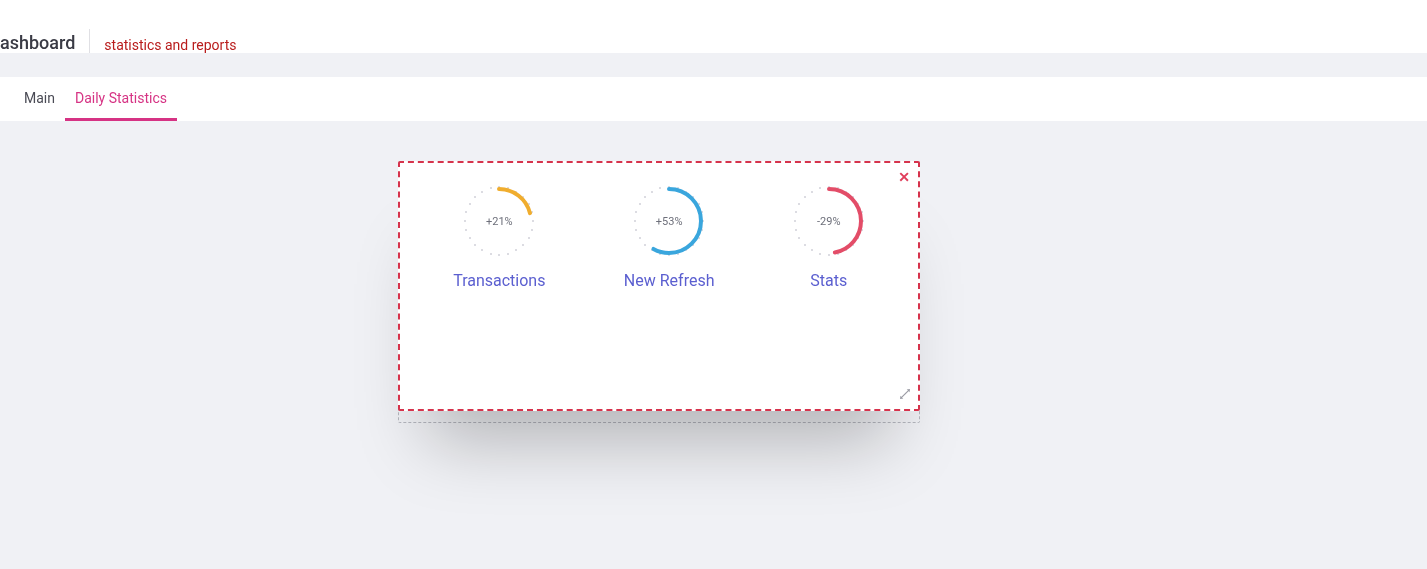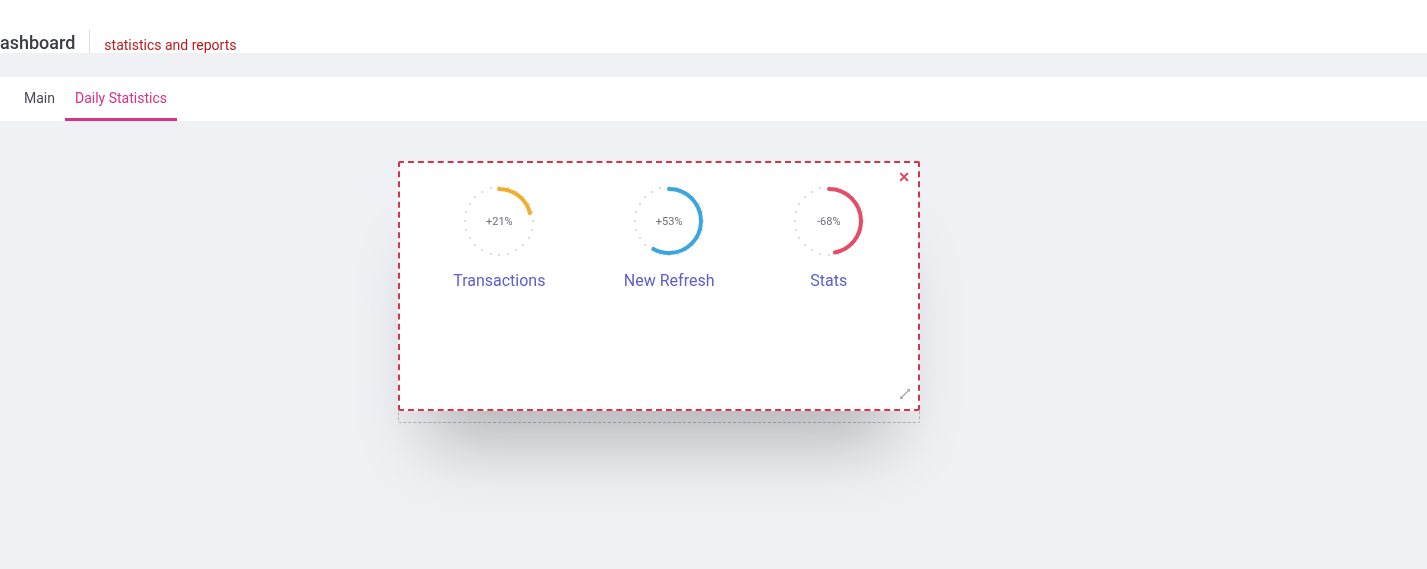--- a/index.html
+++ b/index.html
@@ -300,21 +300,21 @@
               <span style="left: -1px; top: -35px;"></span>
               <span style="left: 7.79985px; top: -33.8415px;"></span>
               <span style="left: 16px; top: -30.4449px;"></span>
               <span style="left: 23.0416px; top: -25.0416px;"></span>
               <span style="left: 28.4449px; top: -18px;"></span>
               <span style="left: 31.8415px; top: -9.79985px;"></span>
             </div>
           <svg class="pie-svg" viewBox="0 0 72 72">
             <circle cx="36" cy="36" r="32" fill="none" stroke-width="4" stroke-linecap="round" stroke-dasharray="201.06" stroke-dashoffset="106.56" stroke="#e34d68"></circle>
           </svg>
-          <div class="pie-label">-68%</div>
+          <div class="pie-label">-29%</div>
         </div>
         <div class="stat-name">Stats</div>
       </div>
 
     </div>
 
     <span class="card-resize">
       <svg viewBox="0 0 24 24" fill="currentColor">
         <path d="M5 19 L19 5 L17 3 L15 5 L19 9 L9 19 L5 15 L3 17 Z" opacity="0"></path>
         <path d="M4 20 L20 4" stroke="currentColor" stroke-width="2"></path>

